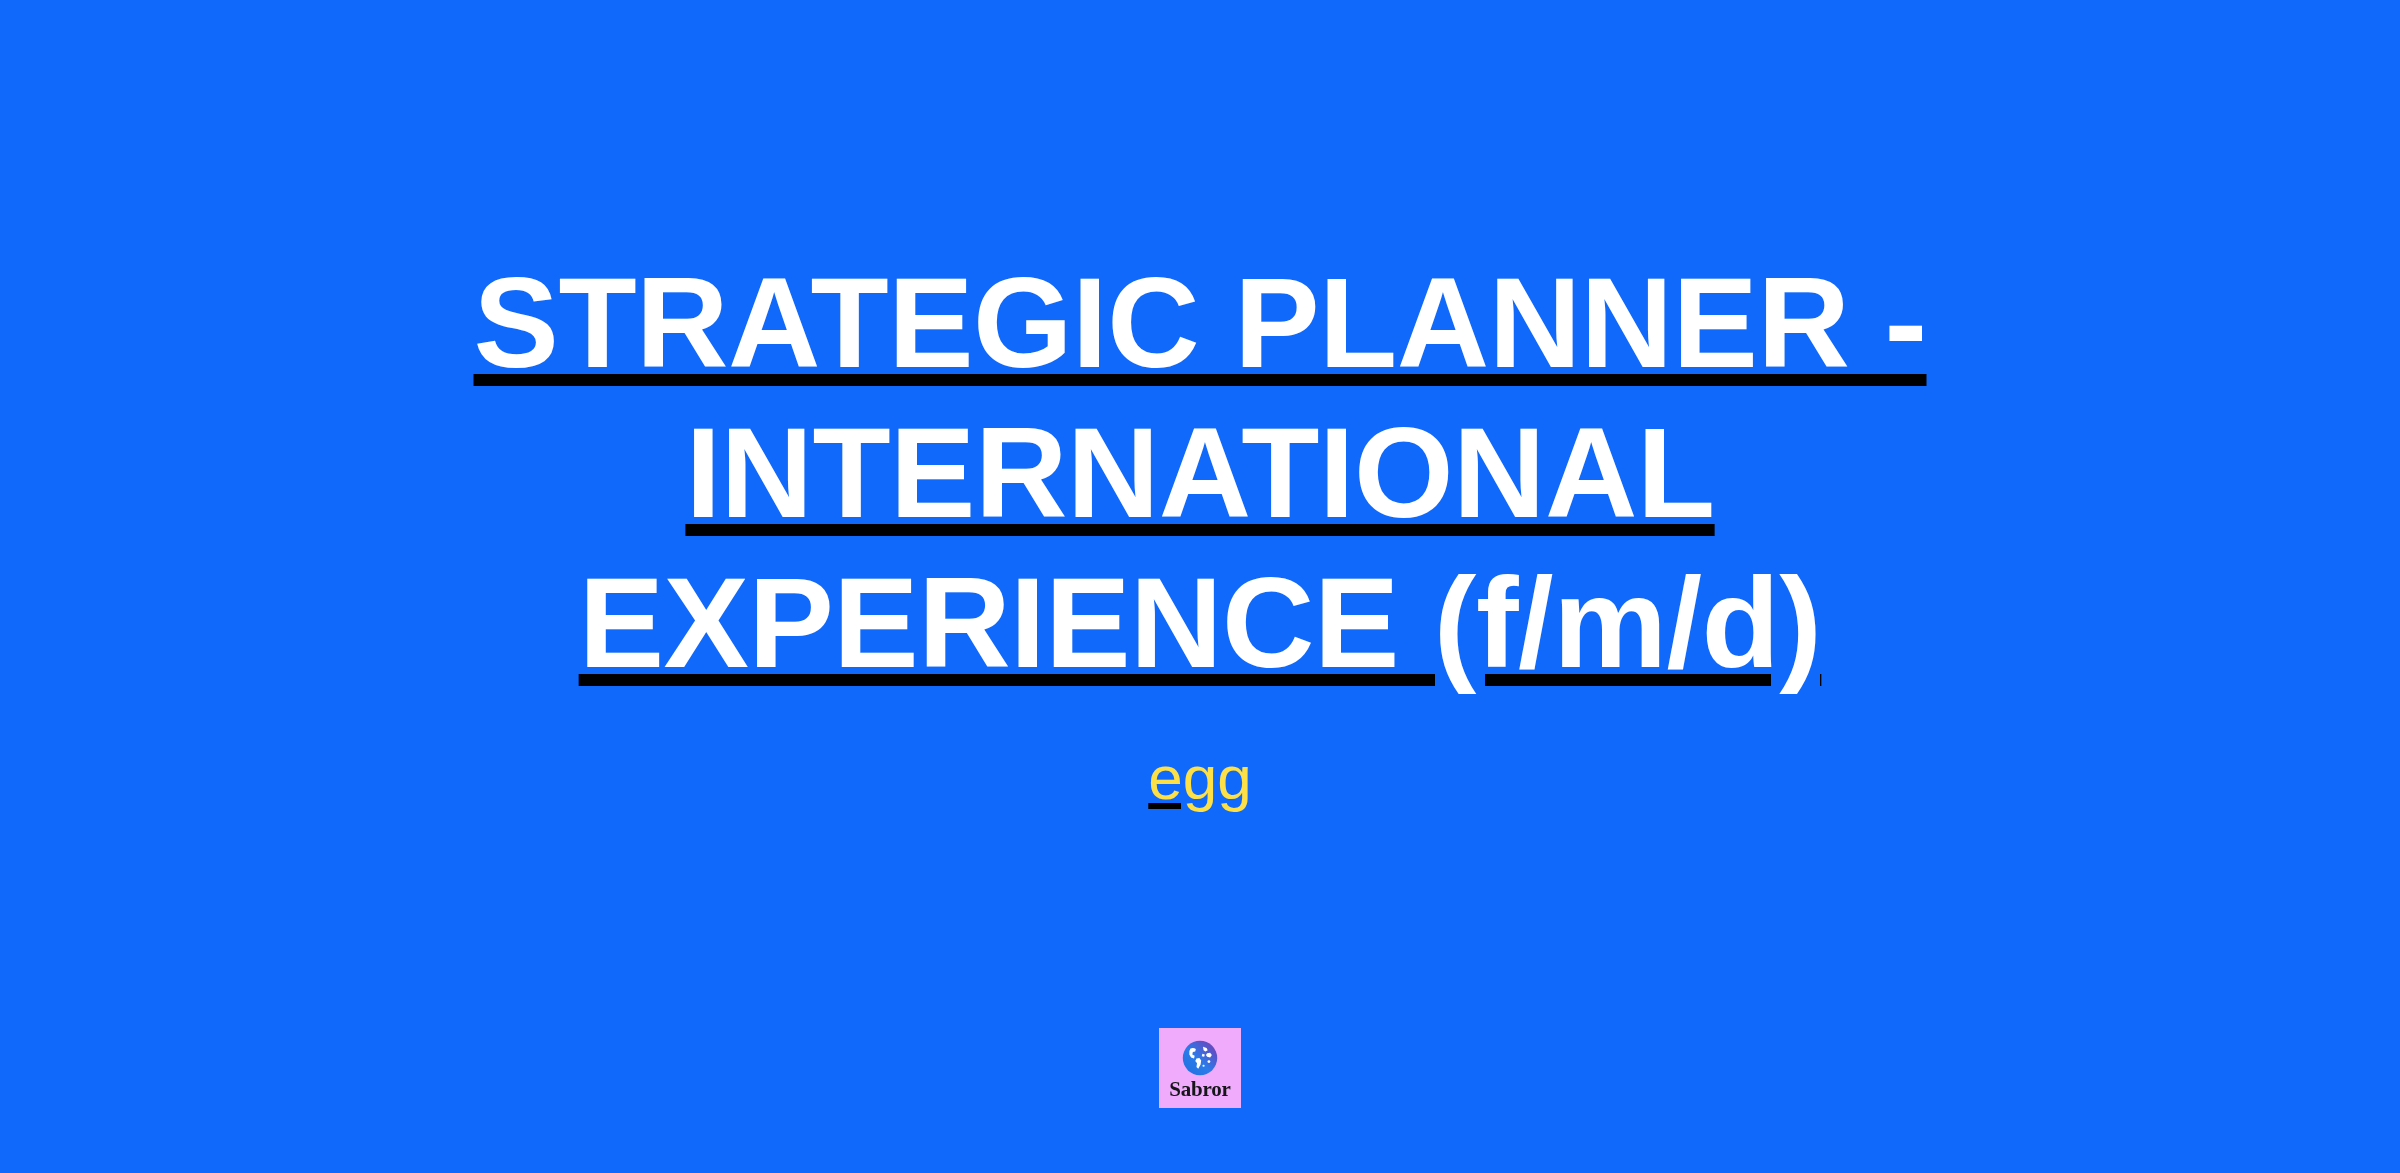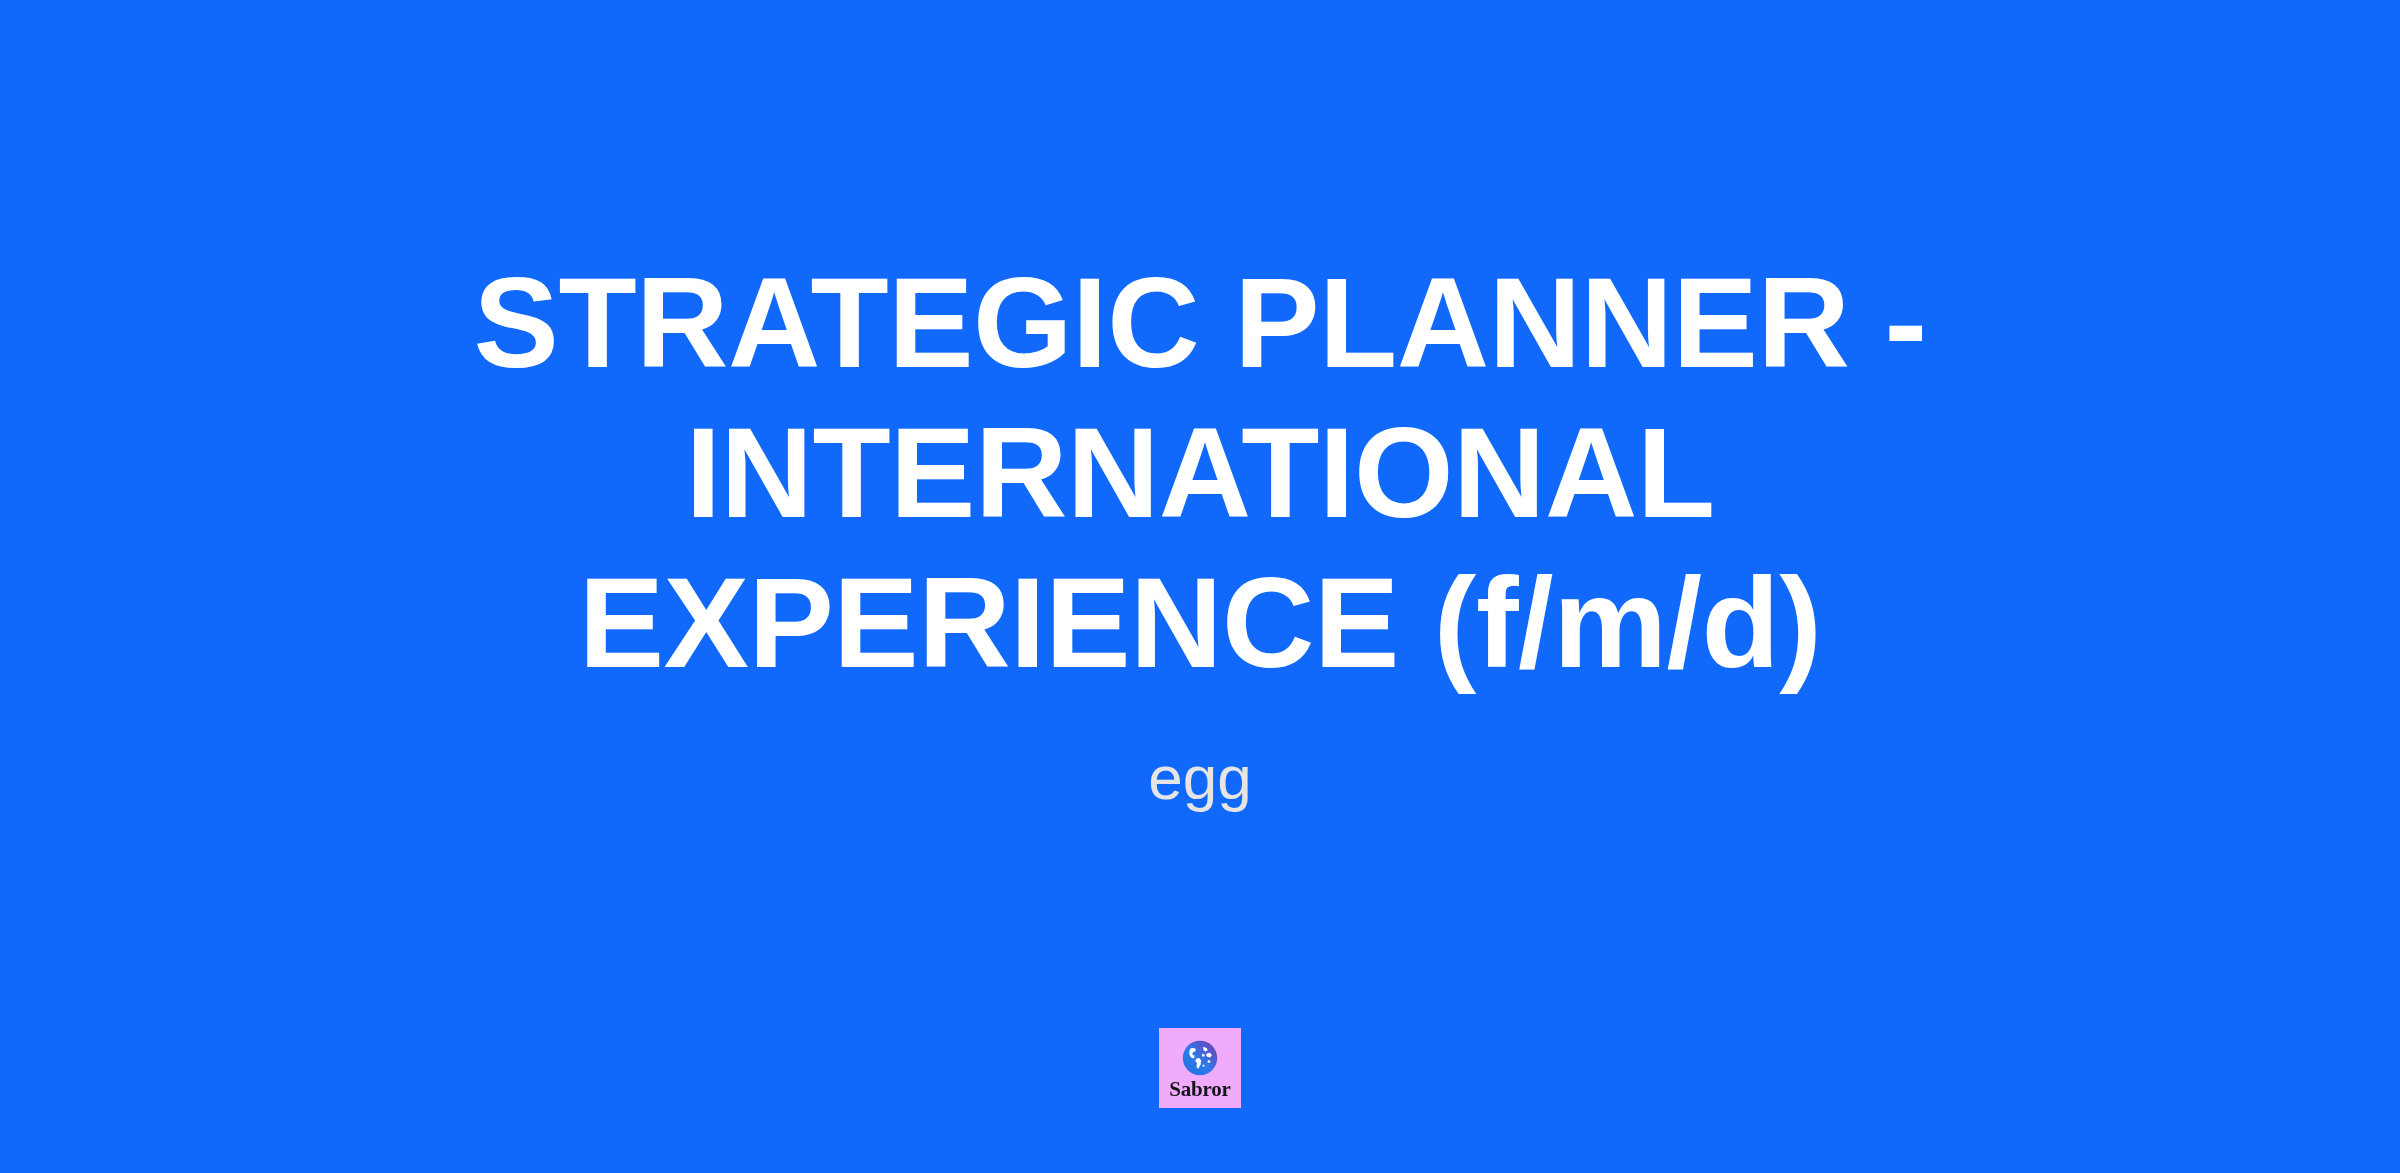--- a/index.html
+++ b/index.html
@@ -29,20 +29,21 @@
   #content-block {
     position: absolute;
     left: 50%;
     top: 248px;
     transform: translateX(-50%);
     width: 1760px;
     display: flex;
     flex-direction: column;
     align-items: center;
     text-align: center;
+    text-decoration: underline;
   }
 
   #job-title {
     margin: 0;
     padding: 0;
     width: 100%;
     color: #ffffff;
     font-family: "Liberation Sans", sans-serif;
     font-weight: bold;
     font-size: 128px;
@@ -50,21 +51,21 @@
     letter-spacing: -0.5px;
     text-align: center;
     word-wrap: break-word;
   }
 
   #company-name {
     margin: 0;
     padding: 0;
     margin-top: 44px;
     width: 100%;
-    color: #e5e5e5;
+    color: #fde047;
     font-family: "Liberation Sans", sans-serif;
     font-weight: normal;
     font-size: 62px;
     line-height: 72px;
     text-align: center;
   }
 
   #logo-badge {
     position: absolute;
     left: 1159px;

